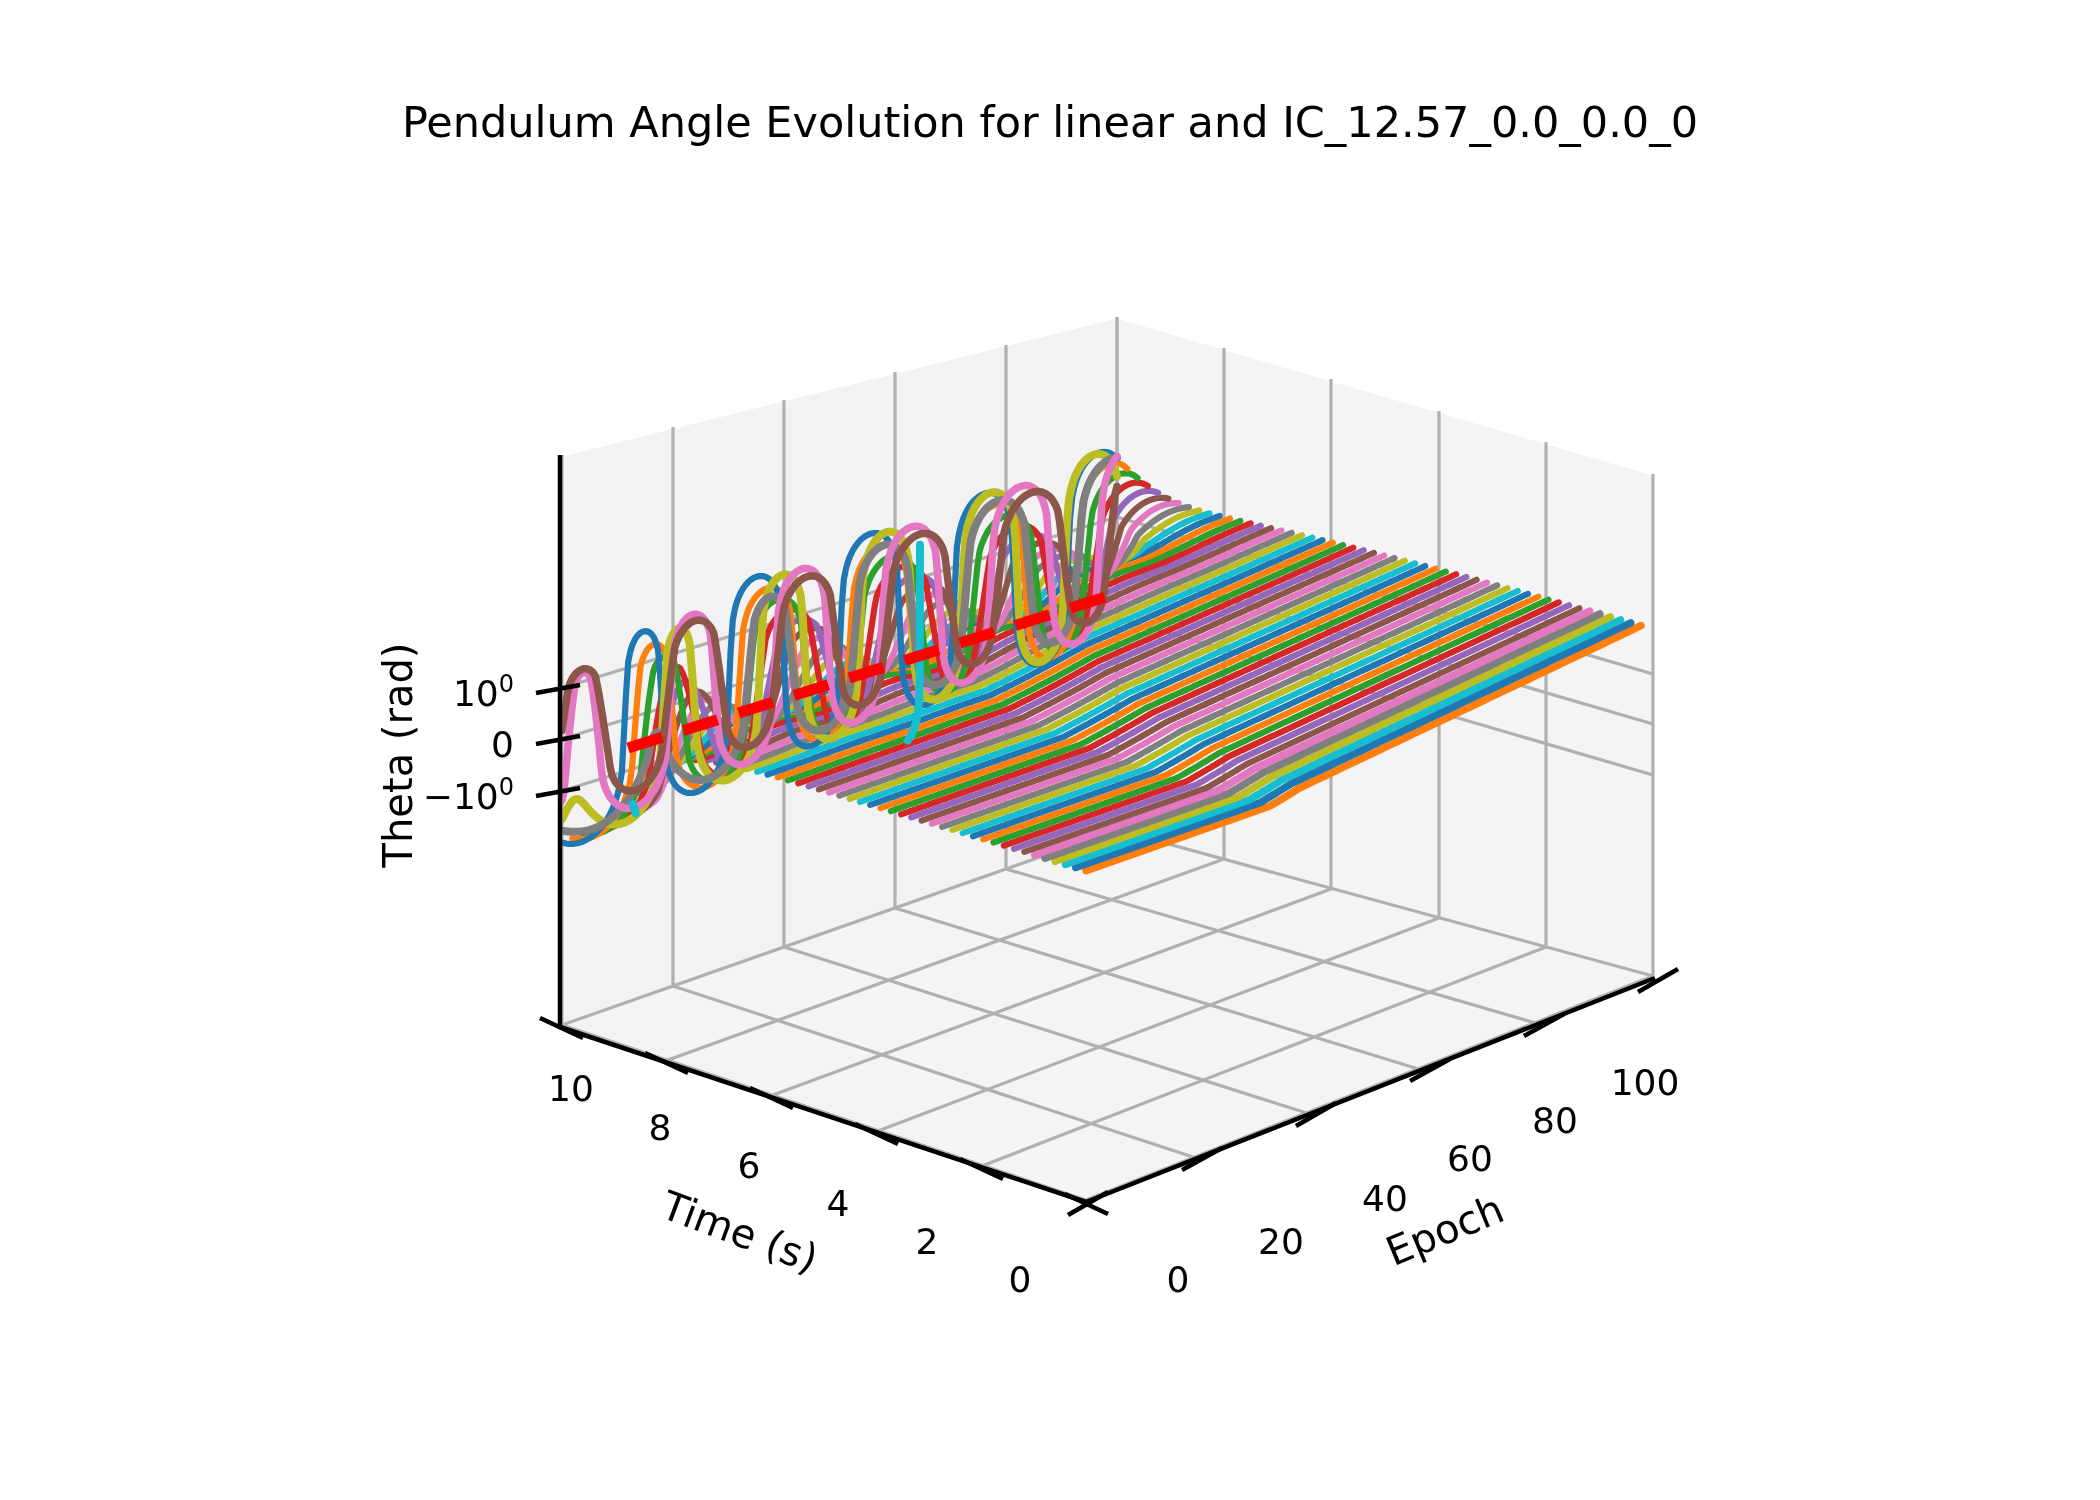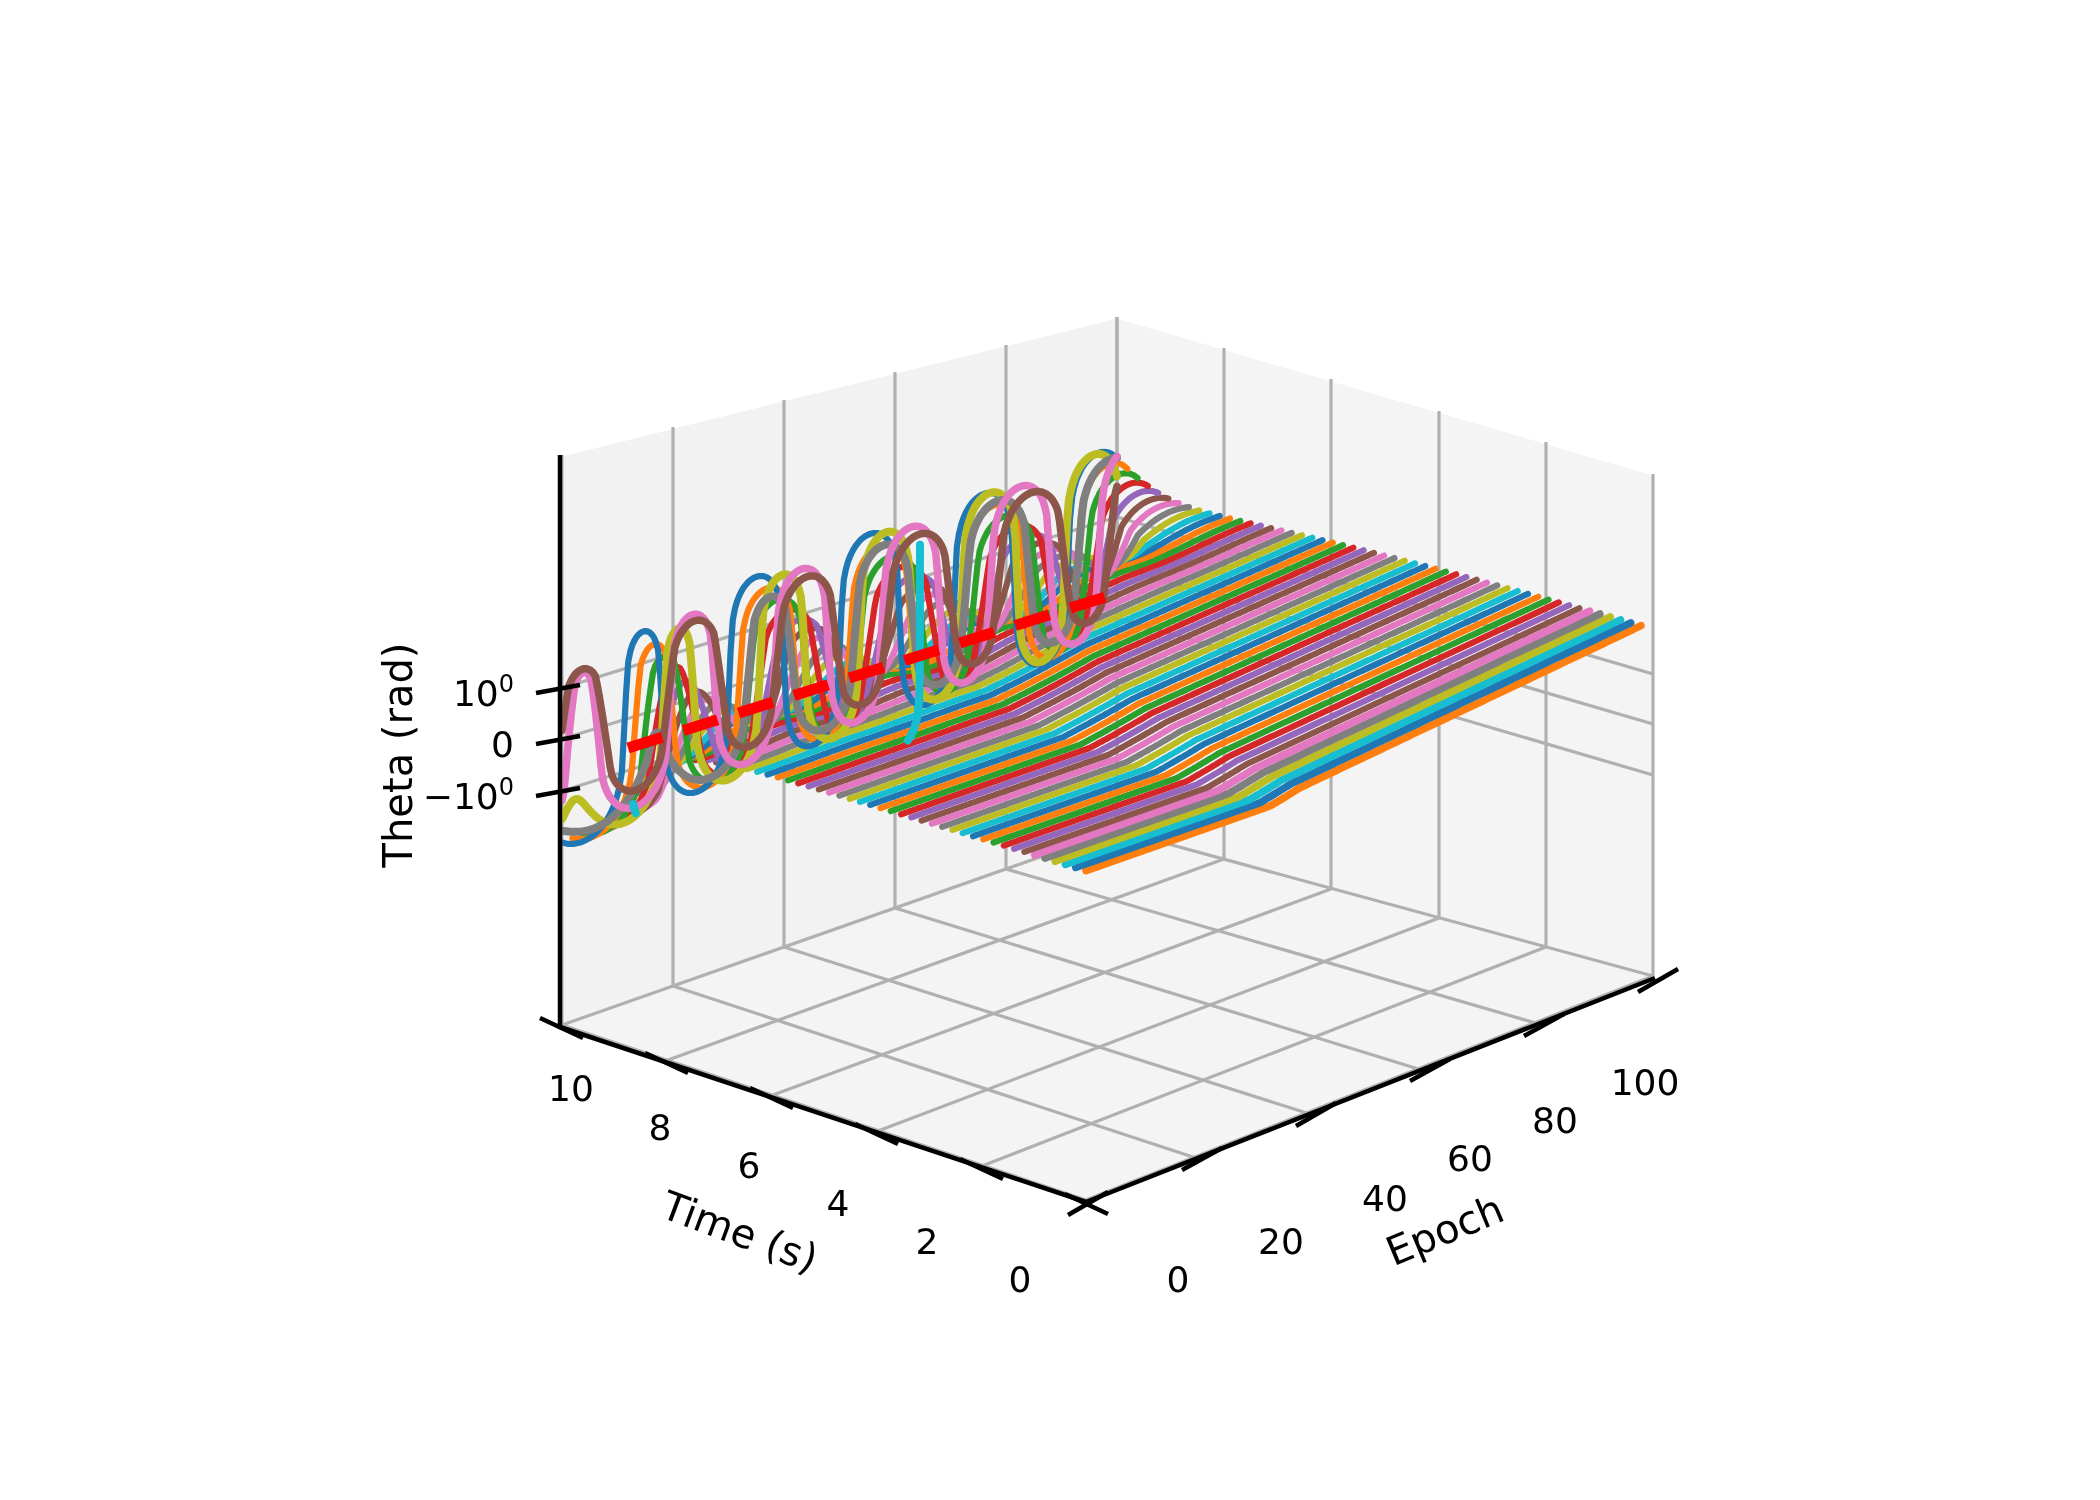--- a/index.html
+++ b/index.html
@@ -40,20 +40,21 @@
     height: 1500px;
     display: block;
   }
   text { font-family: "DejaVu Sans", sans-serif; fill: #000000; }
 </style>
 </head>
 <body>
 
 <div id="figure">
 
+  <div class="fig-title">Pendulum Angle Evolution for linear and IC_12.57_0.0_0.0_0</div>
 
   <svg class="plot3d" viewBox="0 0 2100 1500">
     <defs>
       <clipPath id="boxclip">
         <polygon points="555,455 1115,320 1655,475 1655,760 1090,1105 555,935"></polygon>
       </clipPath>
     </defs>
 
     <g>
 

